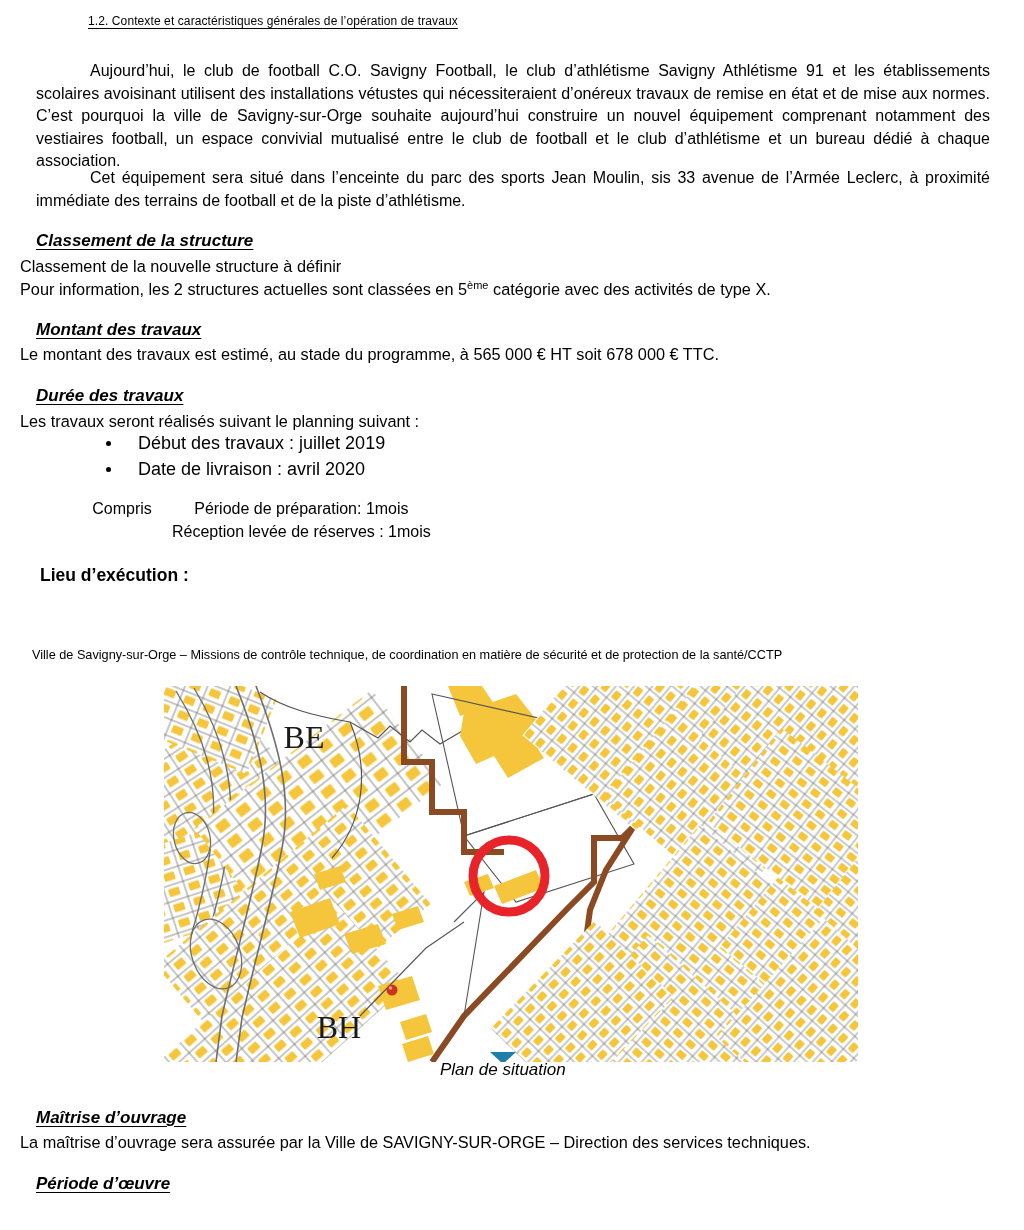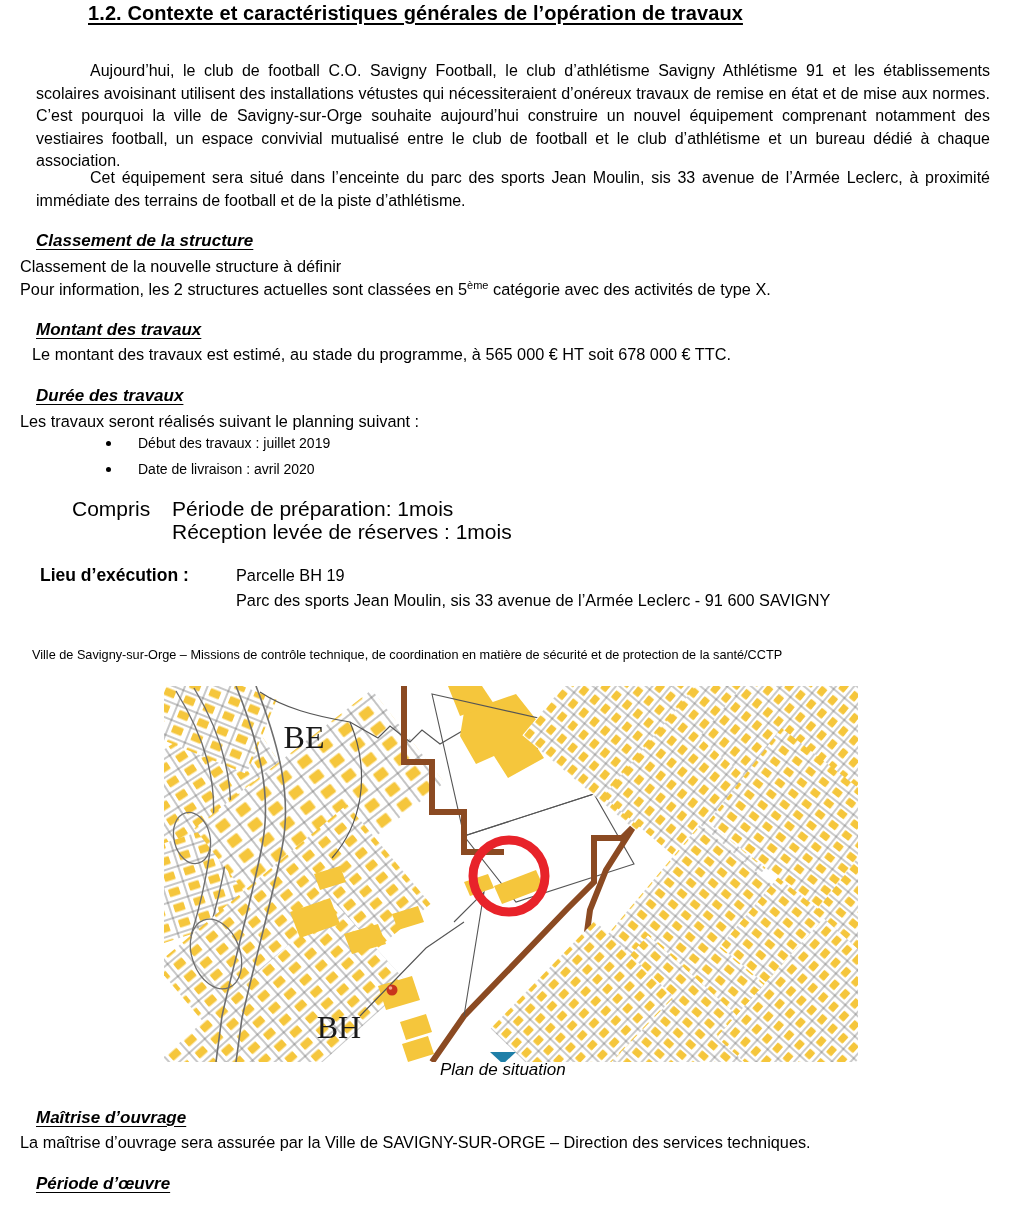--- a/index.html
+++ b/index.html
@@ -19,23 +19,23 @@
   .page {
     position: absolute;
     inset: 0;
     padding: 0;
   }
 
   
   .section-title {
     position: absolute;
     left: 88px;
-    top: 2px;
-    font-size: 20px;
-    font-weight: 700;
+    top: 14px;
+    font-size: 12px;
+    font-weight: 400;
     letter-spacing: 0.1px;
     text-decoration: underline;
     text-underline-offset: 3px;
     white-space: nowrap;
   }
 
   .body-block {
     position: absolute;
     left: 36px;
     width: 954px;
@@ -75,21 +75,21 @@
   }
 
   
   .bullets {
     position: absolute;
     left: 100px;
     top: 430px;
     margin: 0;
     padding: 0;
     list-style: none;
-    font-size: 14px;
+    font-size: 18px;
   }
   .bullets li {
     position: relative;
     padding-left: 38px;
     line-height: 26px;
     white-space: nowrap;
   }
   .bullets li::before {
     content: "";
     position: absolute;
@@ -100,34 +100,36 @@
     background: #000;
     border-radius: 50%;
   }
 
   
   .compris {
     position: absolute;
     left: 72px;
     top: 497px;
     display: flex;
-    font-size: 21px;
+    font-size: 16px;
     line-height: 23px;
+    text-align: center;
   }
   .compris-label { width: 100px; white-space: nowrap; }
   .compris-items div { white-space: nowrap; }
 
   
   .lieu {
     position: absolute;
     left: 40px;
     top: 563px;
     display: flex;
     font-size: 16.3px;
     line-height: 25px;
+    flex-direction: column;
   }
   .lieu-label {
     font-weight: 700;
     font-size: 17.5px;
     white-space: nowrap;
     width: 196px;
   }
   .lieu-values div { white-space: nowrap; }
 
   
@@ -177,45 +179,41 @@
   <div class="sub-head" style="top:231px;">Classement de la structure</div>
 
   <div class="line" style="top:255px;">Classement de la nouvelle structure à définir</div>
 
   <div class="line" style="top:278px;">
     <span>Pour information, les 2 structures actuelles sont classées en 5</span><sup>ème</sup><span> catégorie avec des activités de type X.</span>
   </div>
 
   <div class="sub-head" style="top:320px;">Montant des travaux</div>
 
-  <div class="line" style="top:343px;margin-left:12px;">Le montant des travaux est estimé, au stade du programme, à 565 000 € HT soit 678 000 € TTC.</div>
+  <div class="line" style="top:343px;">Le montant des travaux est estimé, au stade du programme, à 565 000 € HT soit 678 000 € TTC.</div>
 
   <div class="sub-head" style="top:386px;">Durée des travaux</div>
 
   <div class="line" style="top:410px;">Les travaux seront réalisés suivant le planning suivant :</div>
 
   <ul class="bullets">
     <li>Début des travaux : juillet 2019</li>
     <li>Date de livraison : avril 2020</li>
   </ul>
 
   <div class="compris">
     <div class="compris-label">Compris</div>
     <div class="compris-items">
       <div>Période de préparation: 1mois</div>
       <div>Réception levée de réserves : 1mois</div>
     </div>
   </div>
 
   <div class="lieu">
     <div class="lieu-label">Lieu d’exécution :</div>
-    <div class="lieu-values">
-      <div>Parcelle BH 19</div>
-      <div>Parc des sports Jean Moulin, sis 33 avenue de l’Armée Leclerc - 91 600 SAVIGNY</div>
-    </div>
   </div>
 
   <div class="footnote">Ville de Savigny-sur-Orge – Missions de contrôle technique, de coordination en matière de sécurité et de protection de la santé/CCTP</div>
 
   <div class="map-wrap">
     <svg viewBox="0 0 694 376" xmlns="http://www.w3.org/2000/svg">
       <defs>
         <clipPath id="mapclip">
             <rect x="0" y="0" width="694" height="376"></rect>
           </clipPath>

